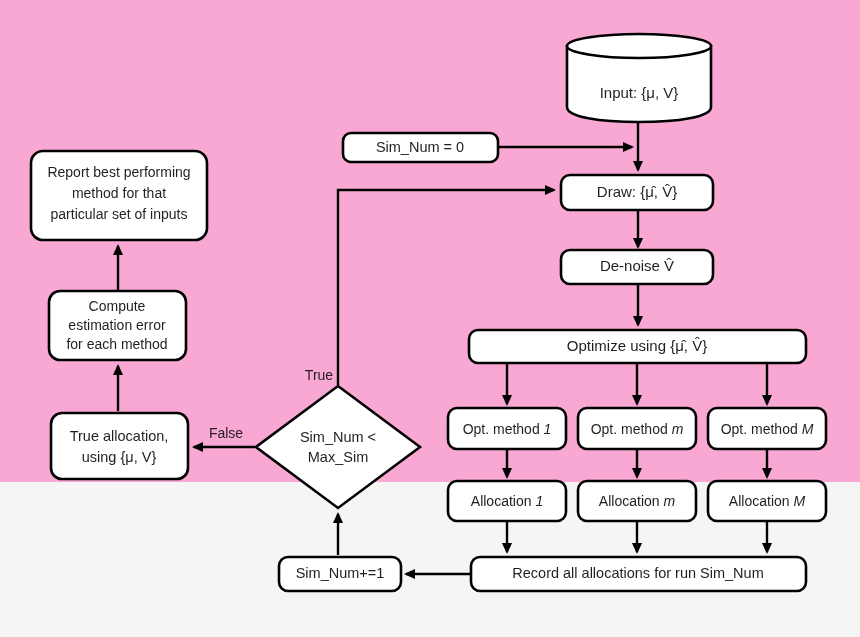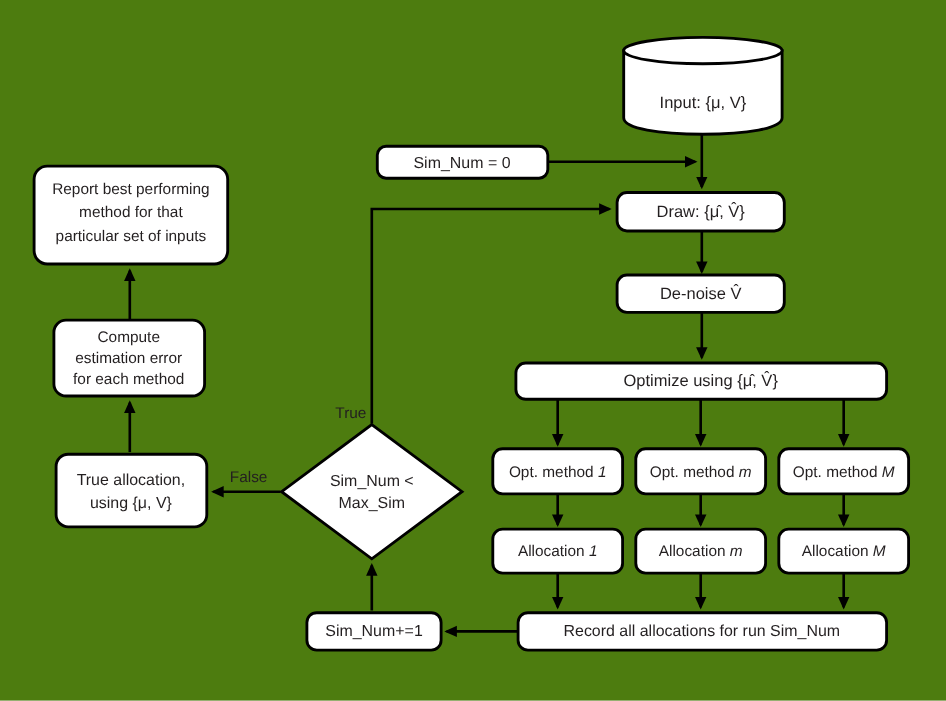--- a/index.html
+++ b/index.html
@@ -9,22 +9,22 @@
   }
   body {
     width: 860px;
     height: 637px;
     font-family: "Liberation Sans", sans-serif;
     overflow: hidden;
   }
   #canvas {
     position: relative;
     width: 860px;
-    height: 637px;
-    background: #4d7c0f;
+    height: 482px;
+    background: #f9a8d4;
   }
   svg#flow {
     position: absolute;
     top: 0;
     left: 0;
     width: 860px;
     height: 637px;
   }
   .node-text {
     font-family: "Liberation Sans", sans-serif;

